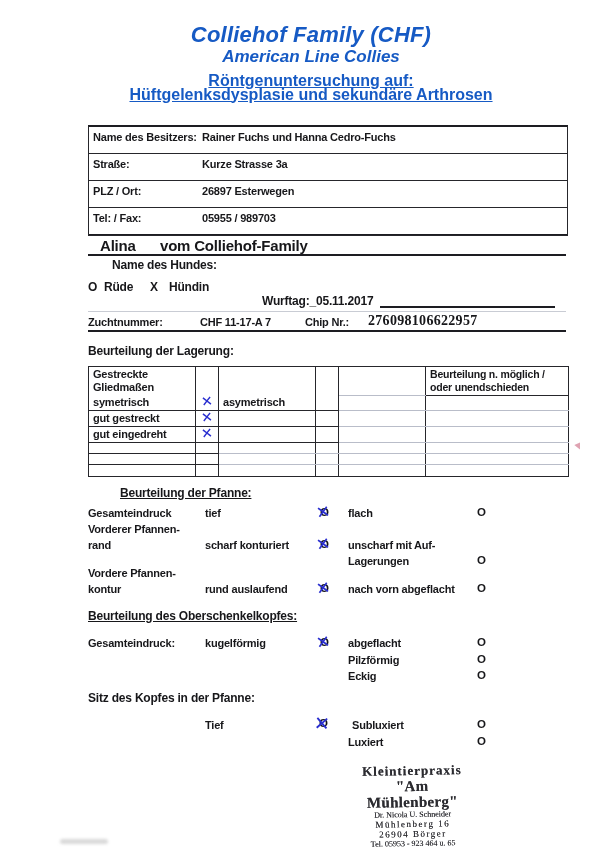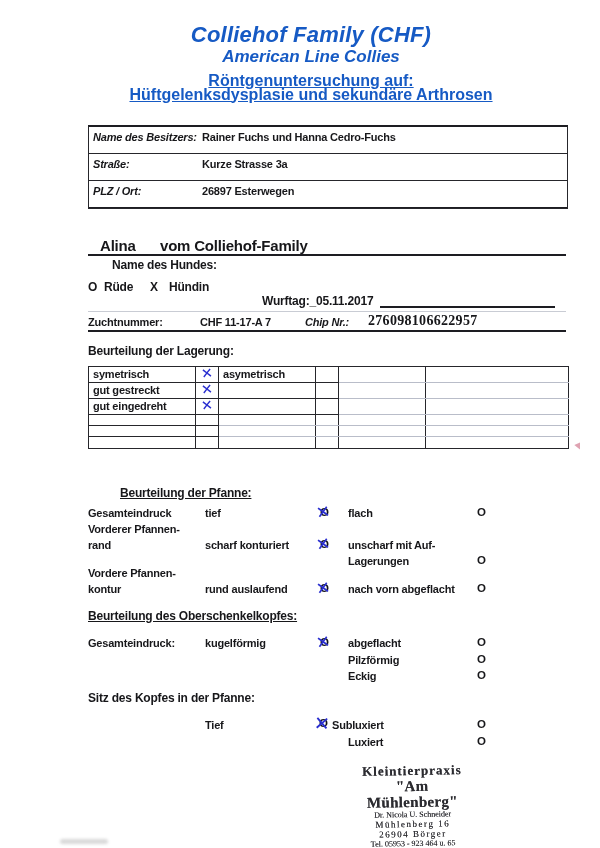--- a/index.html
+++ b/index.html
@@ -15,21 +15,21 @@
   .ul{text-decoration:underline;}
   
   .hdr{position:absolute;left:22px;top:22px;width:578px;text-align:center;}
   .title1{font-size:22px;line-height:25px;font-style:italic;letter-spacing:0.2px;}
   .title2{font-size:17px;line-height:20px;font-style:italic;}
   .subhead{margin-top:7px;font-size:16px;line-height:13.5px;}
   
   .owner{position:absolute;left:88px;top:125px;width:478px;border:1px solid #26262b;border-top:2px solid #1d1d22;}
   .orow{position:relative;height:22px;border-bottom:1px solid #26262b;padding-top:4px;}
   .orow:last-child{border-bottom:1px solid #1d1d22;}
-  .olabel{position:absolute;left:4px;top:4px;font-style:italic;}
+  .olabel{position:absolute;left:4px;top:4px;}
   .ovalue{position:absolute;left:113px;top:4px;}
   
   .line{position:absolute;background:#1d1d22;}
   .line.faint{background:#c9ccd4;}
   
   .lager{position:absolute;left:88px;top:366px;border-collapse:collapse;table-layout:fixed;width:480px;}
   .lager td{border-right:1px solid #26262b;vertical-align:top;padding:1px 4px;font-size:11px;line-height:13px;letter-spacing:-0.2px;overflow:visible;}
   .lager{border:1.5px solid #26262b;}
   .lager td:last-child{border-right:none;}
   .db{border-bottom:1px solid #26262b !important;}
@@ -79,54 +79,72 @@
       <span class="ovalue">Rainer Fuchs und Hanna Cedro-Fuchs</span>
     </div>
     <div class="orow">
       <span class="olabel">Straße:</span>
       <span class="ovalue">Kurze Strasse 3a</span>
     </div>
     <div class="orow">
       <span class="olabel">PLZ / Ort:</span>
       <span class="ovalue">26897 Esterwegen</span>
     </div>
+    <div class="orow">
+      <span class="olabel">Tel: / Fax:</span>
+      <span class="ovalue">05955 / 989703</span>
+    </div>
   </div>
 
   <span class="abs" style="left:100px;top:237px;font-size:15px;letter-spacing:-0.2px;">Alina</span>
   <span class="abs" style="left:160px;top:237px;font-size:15px;letter-spacing:-0.2px;">vom Colliehof-Family</span>
   <div class="line" style="left:88px;top:254px;width:478px;height:2px;"></div>
   <span class="abs t12" style="left:88px;top:258px;padding-left:24px;">Name des Hundes:</span>
 
   <span class="abs t12" style="left:88px;top:280px;">O</span>
   <span class="abs t12" style="left:104px;top:280px;">Rüde</span>
   <span class="abs t12" style="left:150px;top:280px;">X</span>
   <span class="abs t12" style="left:169px;top:280px;">Hündin</span>
 
   <span class="abs t12" style="left:262px;top:294px;">Wurftag:_05.11.2017</span>
   <div class="line" style="left:380px;top:306px;width:175px;height:1.5px;"></div>
 
   <div class="line faint" style="left:88px;top:311px;width:478px;height:1px;"></div>
   <span class="abs t11" style="left:88px;top:316px;">Zuchtnummer:</span>
   <span class="abs t11" style="left:200px;top:316px;">CHF 11-17-A 7</span>
-  <span class="abs t11" style="left:305px;top:316px;font-style:italic;">Chip Nr.:</span>
+  <span class="abs t11" style="left:305px;top:316px;">Chip Nr.:</span>
   <span class="abs serif-chip" style="left:368px;top:313px;">276098106622957</span>
   <div class="line" style="left:88px;top:330px;width:478px;height:2px;"></div>
 
   <span class="abs t12" style="left:88px;top:344px;">Beurteilung der Lagerung:</span>
 
   <table class="lager">
     <colgroup>
         <col style="width:107px">
         <col style="width:23px">
         <col style="width:97px">
         <col style="width:23px">
         <col style="width:87px">
         <col style="width:143px">
       </colgroup>
     <tbody>
+        <tr style="height:28px;">
+      <td>
+        <div>Gestreckte</div>
+        <div>Gliedmaßen</div>
+      </td>
+      <td></td>
+          <td></td>
+          <td></td>
+          <td class="lb"></td>
+      <td class="db hdr-right">
+        <div>Beurteilung n. möglich /</div>
+        <div>oder unendschieden</div>
+      </td>
+    </tr>
     <tr style="height:13px;">
       <td class="db">symetrisch</td>
       <td class="db chkcell"><span class="xmark">✕</span></td>
       <td class="db">asymetrisch</td>
       <td class="db"></td>
           <td class="lb"></td>
           <td class="lb"></td>
     </tr>
     <tr style="height:13px;">
       <td class="db">gut gestreckt</td>
@@ -218,21 +236,21 @@
   <span class="abs t11" style="left:348px;top:670px;">Eckig</span>
   <span class="circ" style="left:477px;top:669px;">O</span>
 
   <span class="abs t12" style="left:88px;top:691px;">Sitz des Kopfes in der Pfanne:</span>
 
   <span class="abs t11" style="left:205px;top:719px;">Tief</span>
   <span class="chk big" style="left:317px;top:717px;">
     <span class="o">O</span>
       <span class="x">✕</span>
   </span>
-  <span class="abs t11" style="left:332px;top:719px;">Subluxiert</span>
+  <span class="abs t11" style="left:352px;top:719px;">Subluxiert</span>
   <span class="circ" style="left:477px;top:718px;">O</span>
   <span class="abs t11" style="left:348px;top:736px;">Luxiert</span>
   <span class="circ" style="left:477px;top:735px;">O</span>
 
   <div class="stamp">
     <div class="s1">Kleintierpraxis</div>
     <div class="s2">"Am Mühlenberg"</div>
     <div class="s3">Dr. Nicola U. Schneider</div>
     <div class="s4">Mühlenberg 16</div>
     <div class="s5">26904 Börger</div>

